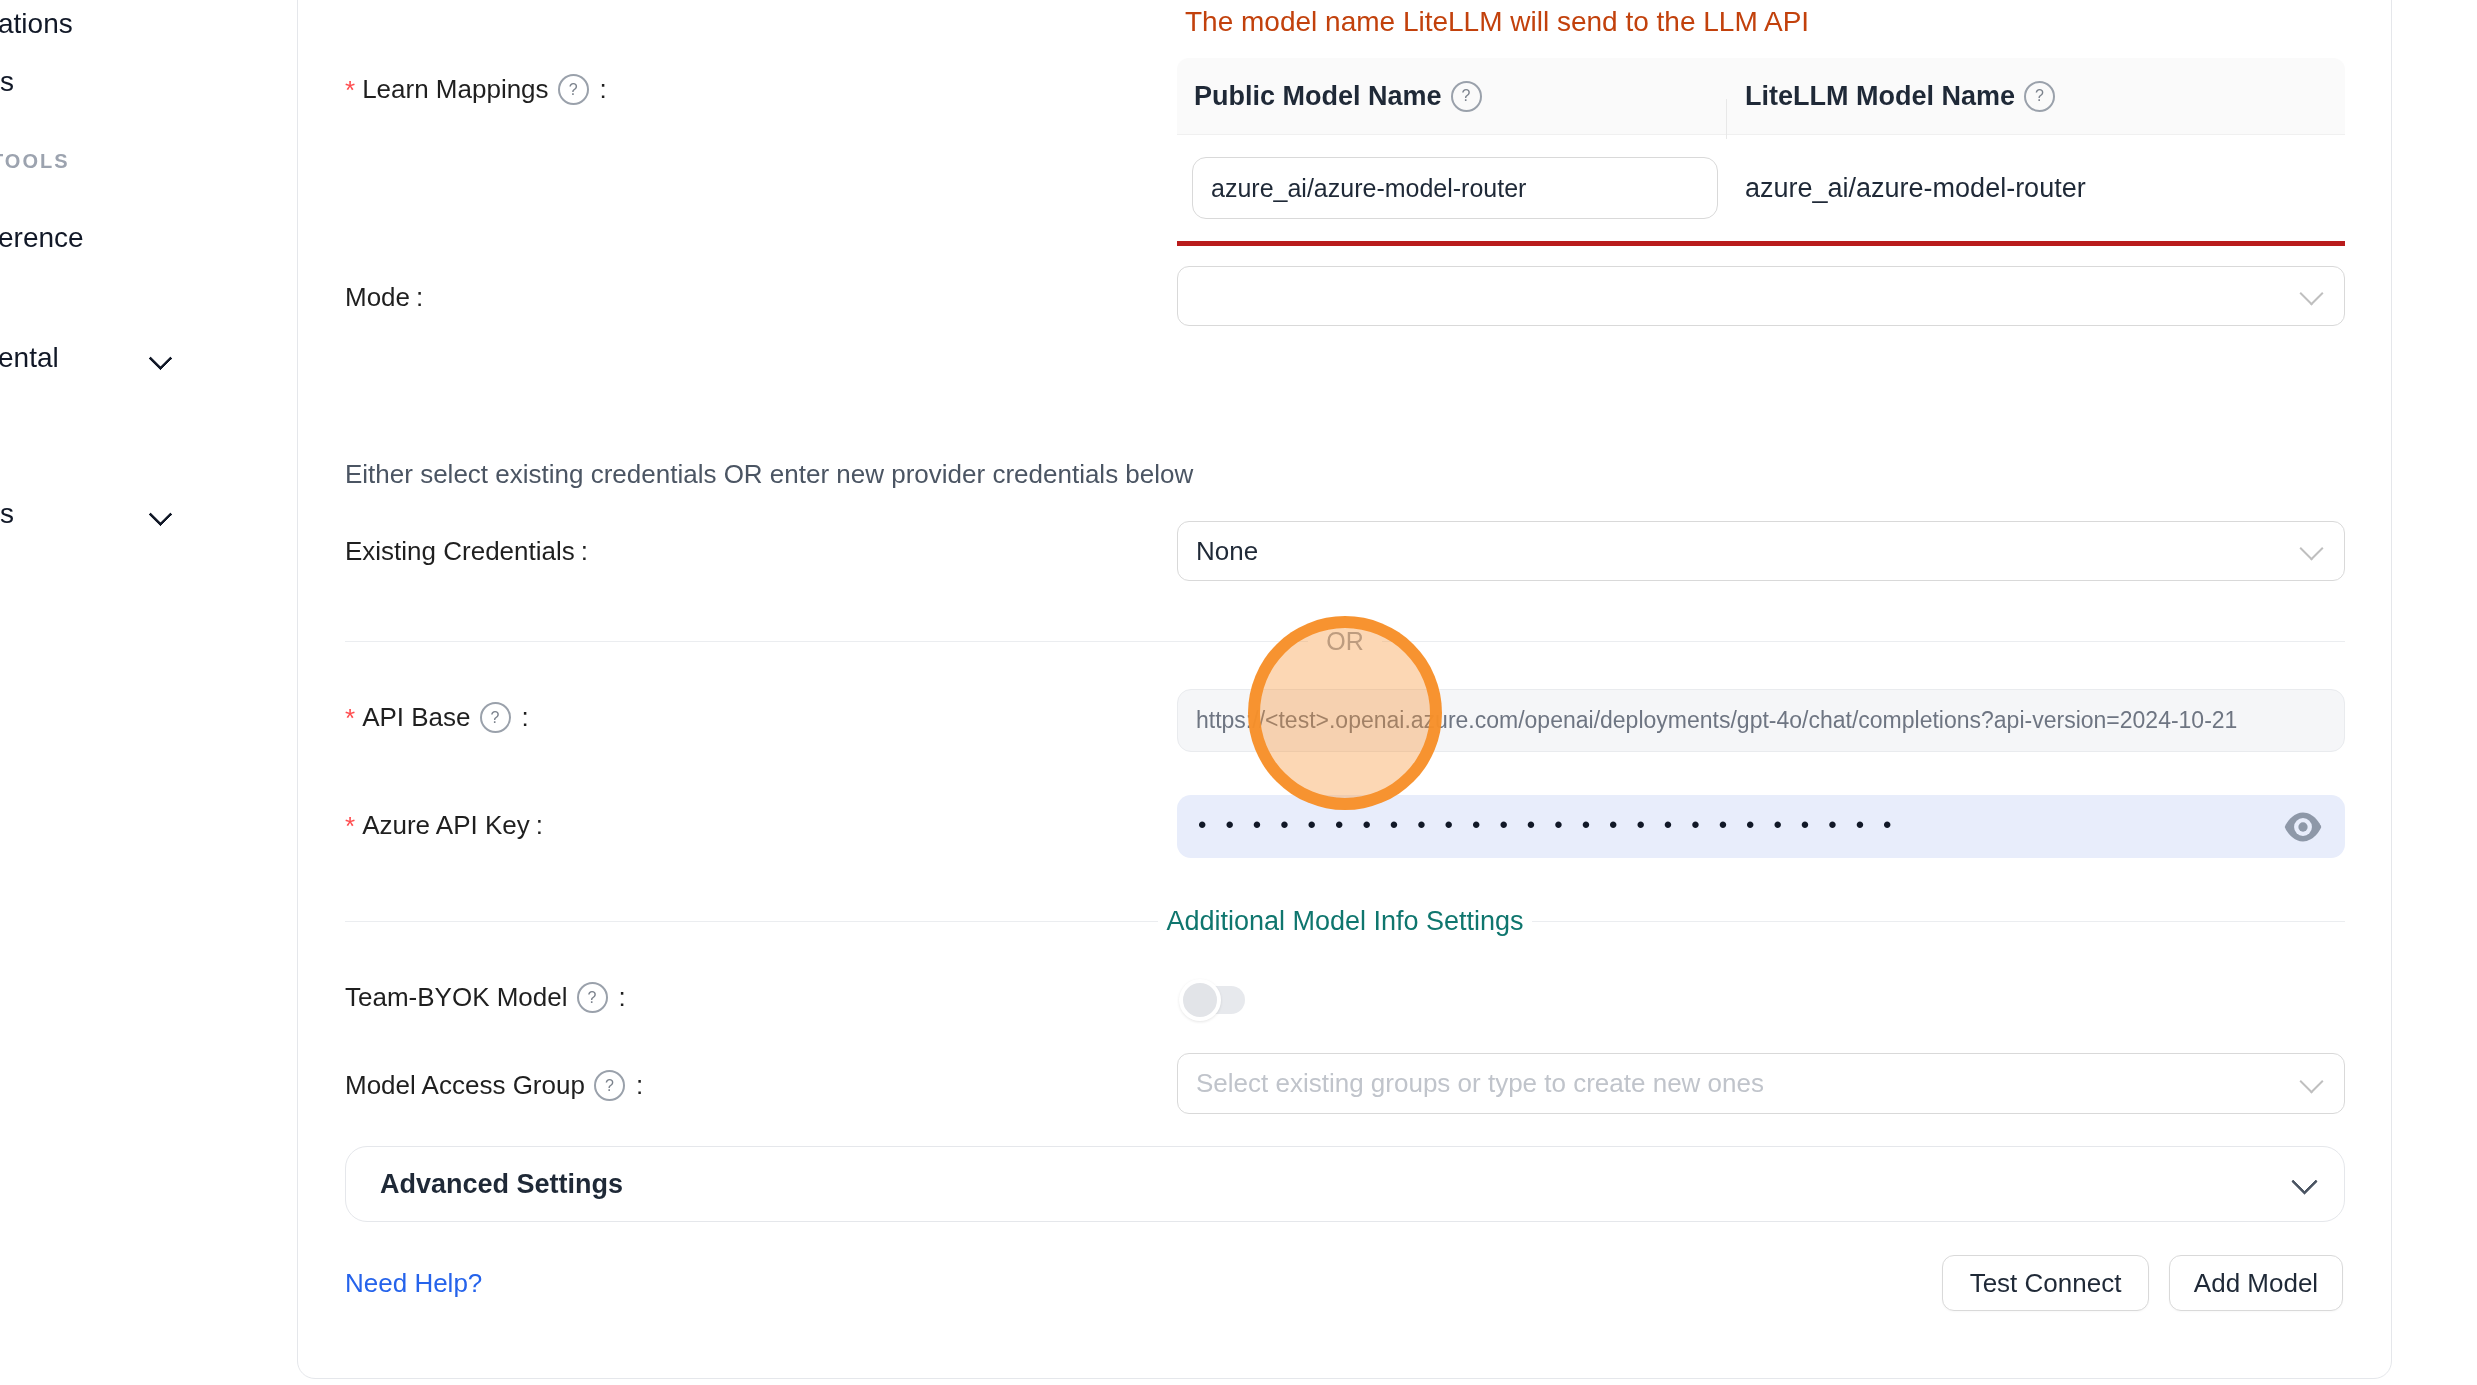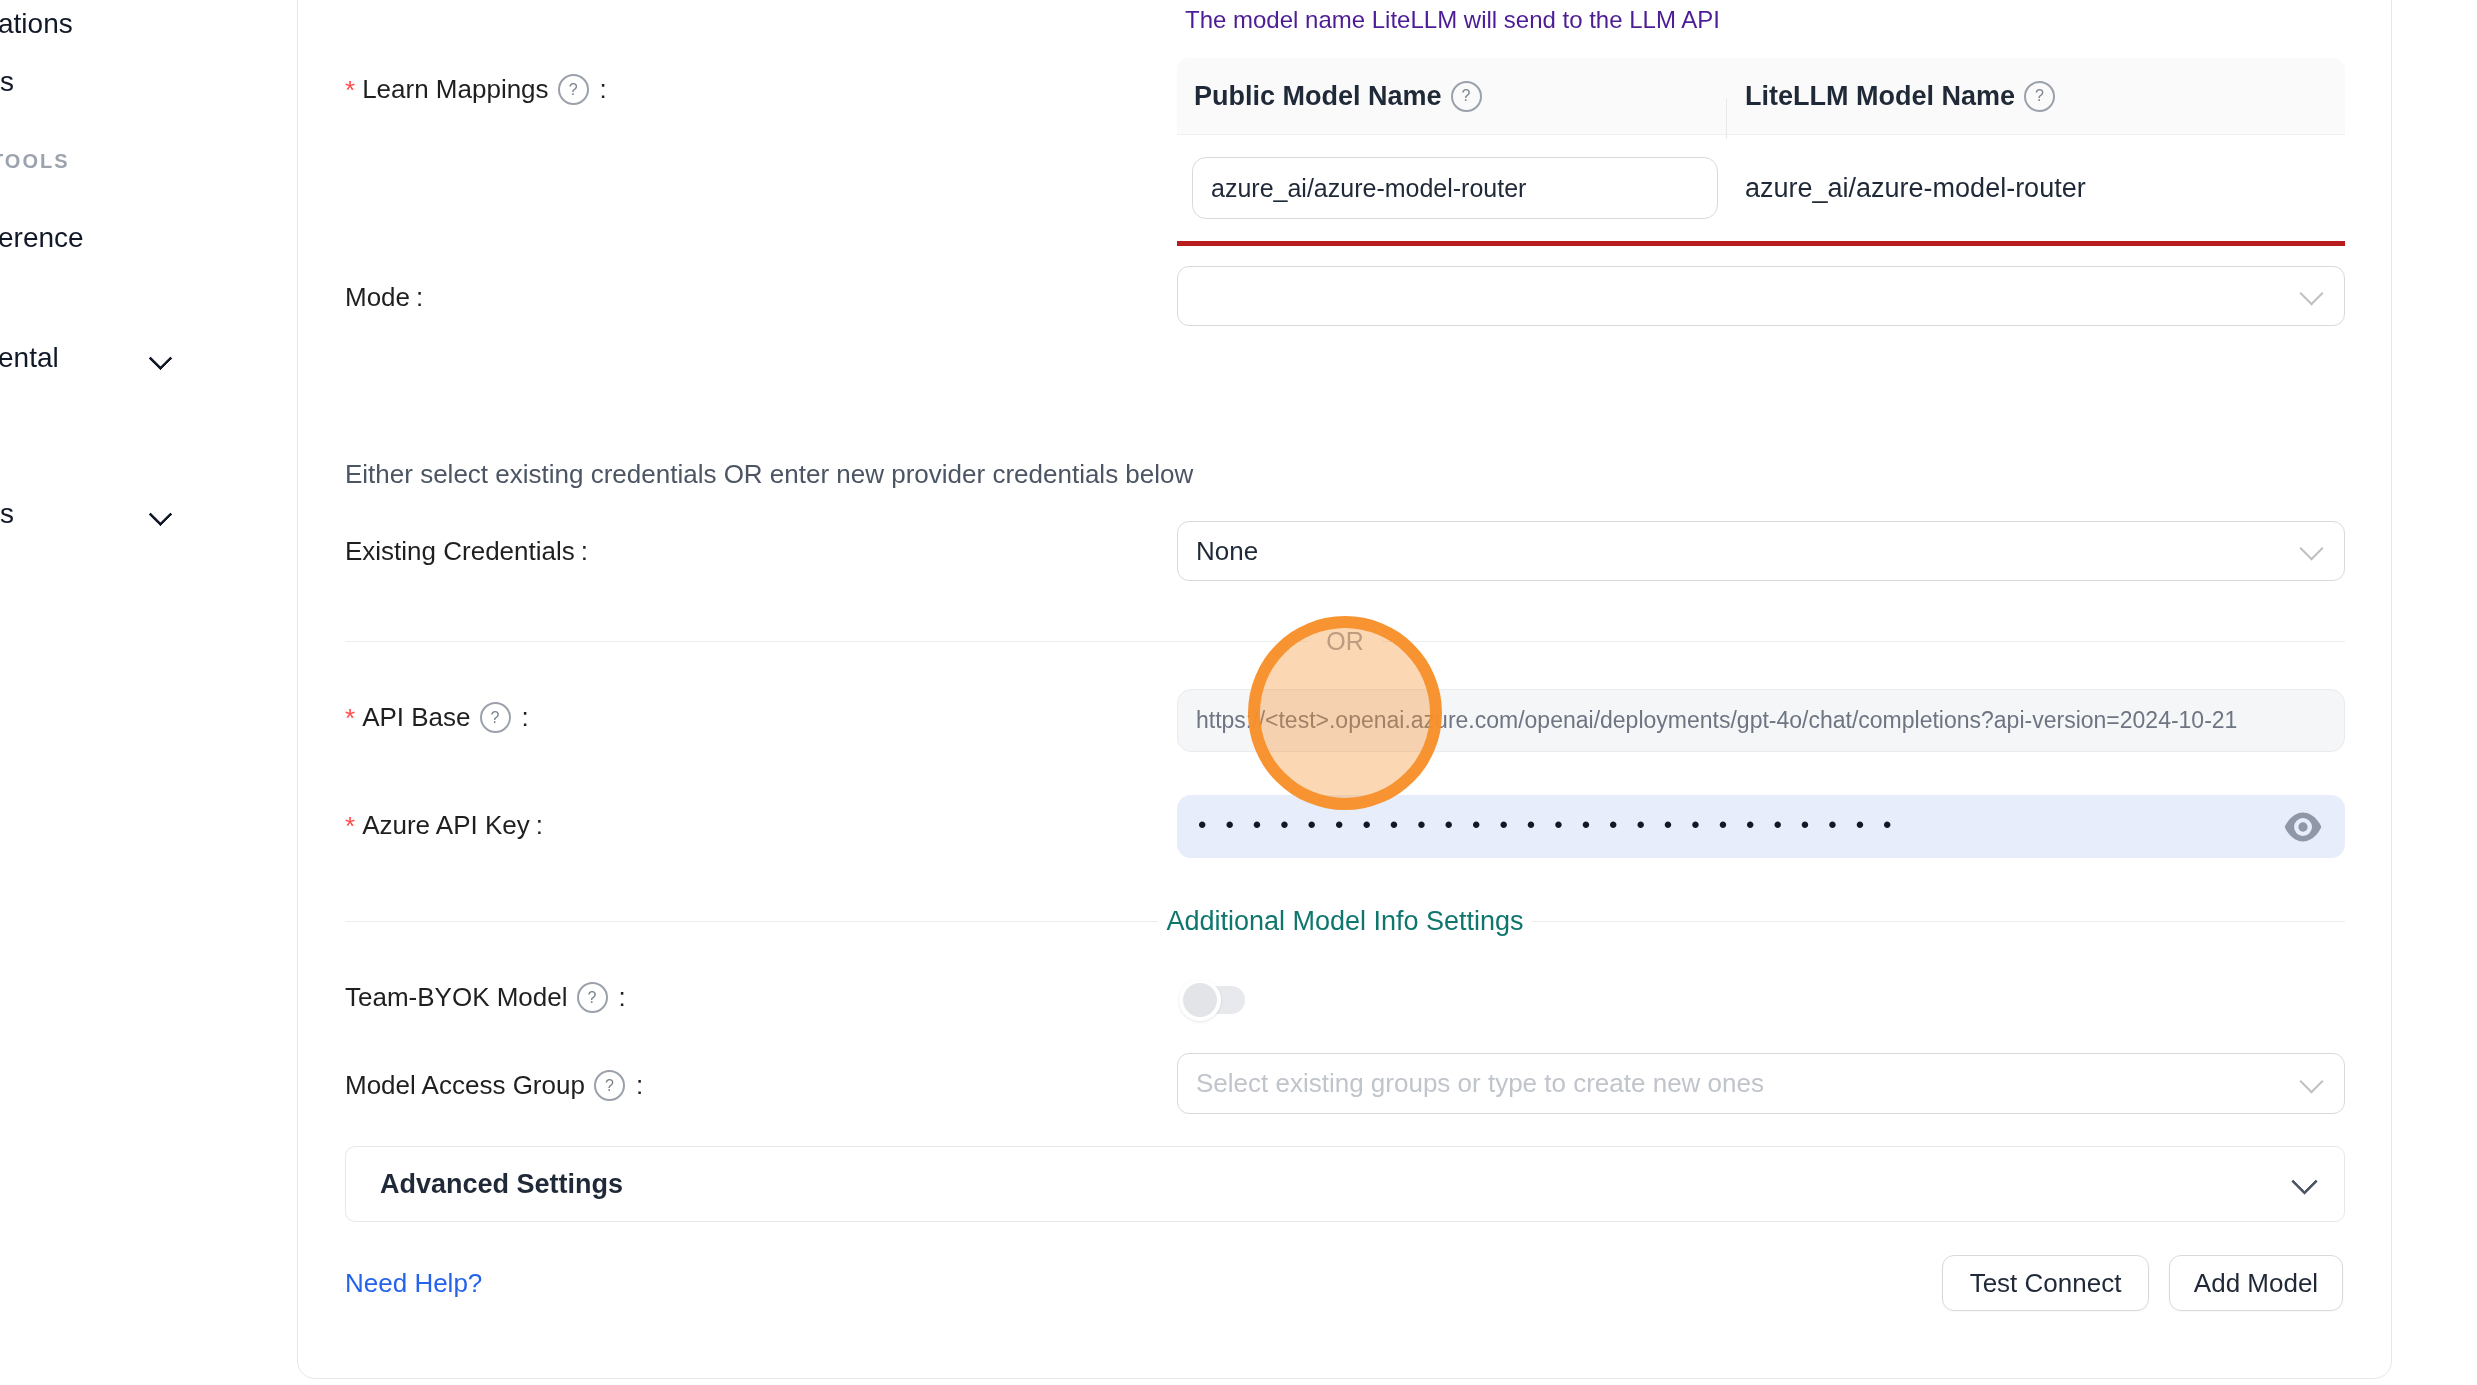--- a/index.html
+++ b/index.html
@@ -11,21 +11,21 @@
   #sidebar{position:absolute;left:0;top:0;width:297px;height:1385px;overflow:hidden;background:#fff;}
   .side-item{position:absolute;font-size:28px;color:#111827;white-space:nowrap;}
   .side-section{position:absolute;font-size:20px;font-weight:700;letter-spacing:2px;color:#9ca3af;white-space:nowrap;}
   .side-chev{position:absolute;width:14px;height:14px;border-right:3px solid #111827;border-bottom:3px solid #111827;
              transform:rotate(45deg);border-radius:1px;}
 
   
   #card{position:absolute;left:297px;top:-24px;width:2093px;height:1401px;background:#fff;
         border:1px solid #e5e7eb;border-radius:18px;}
 
-  .hint{font-size:24px;color:#4c1d95;}
+  .hint{font-size:28px;color:#c2410c;}
   .form-label{display:flex;align-items:center;font-size:26px;color:rgba(0,0,0,0.88);white-space:nowrap;}
   .req{color:#ff4d4f;margin-right:7px;font-size:26px;line-height:1;}
   .help{display:inline-flex;align-items:center;justify-content:center;width:27px;height:27px;margin:0 9px;
         border:2px solid #9aa1ab;border-radius:50%;color:#7b828c;font-size:16px;font-weight:400;flex:0 0 auto;}
   .colon{margin-left:2px;}
 
   
   #mm-table{position:absolute;left:1177px;top:58px;width:1168px;background:#fff;}
   #mm-head{display:flex;height:76px;background:#fafafa;border-bottom:1px solid #f0f0f0;
            border-top-left-radius:12px;border-top-right-radius:12px;align-items:center;}
@@ -57,21 +57,21 @@
   .tdivider .line{flex:1;height:1px;background:#ebedf0;}
   .or-text{margin:16px 18px;font-size:25px;color:#9aa0aa;}
   .div2-text{margin:0 8px;font-size:27px;color:#0f766e;}
 
   
   .toggle{position:absolute;left:1183px;top:986px;width:62px;height:28px;background:#e7e9ed;border-radius:14px;}
   .knob{position:absolute;left:-4px;top:-7px;width:34px;height:34px;background:#e2e4e8;border:4px solid #fff;
         border-radius:50%;box-shadow:0 1px 3px rgba(0,0,0,0.10);}
 
   
-  #advanced{position:absolute;left:345px;top:1146px;width:2000px;height:76px;border:1px solid #e5e7eb;border-radius:10px;
+  #advanced{position:absolute;left:345px;top:1146px;width:2000px;height:76px;border:1px solid #e5e7eb;border-radius:22px;
             background:#fff;display:flex;align-items:center;box-sizing:border-box;padding:0 34px;}
   #advanced .title{font-size:27px;font-weight:700;color:#1f2937;}
   .adv-chev{position:absolute;right:30px;top:50%;width:16px;height:16px;margin-top:-12px;
             border-right:3px solid #4b5563;border-bottom:3px solid #4b5563;transform:rotate(45deg);border-radius:1px;}
 
   .link{color:#2563eb;font-size:26px;}
   .btn{position:absolute;top:1255px;height:56px;background:#fff;border:1px solid #d9d9d9;border-radius:12px;
        display:flex;align-items:center;justify-content:center;font-size:26px;color:#1f2937;box-sizing:border-box;
        box-shadow:0 1px 2px rgba(0,0,0,0.03);}
 

